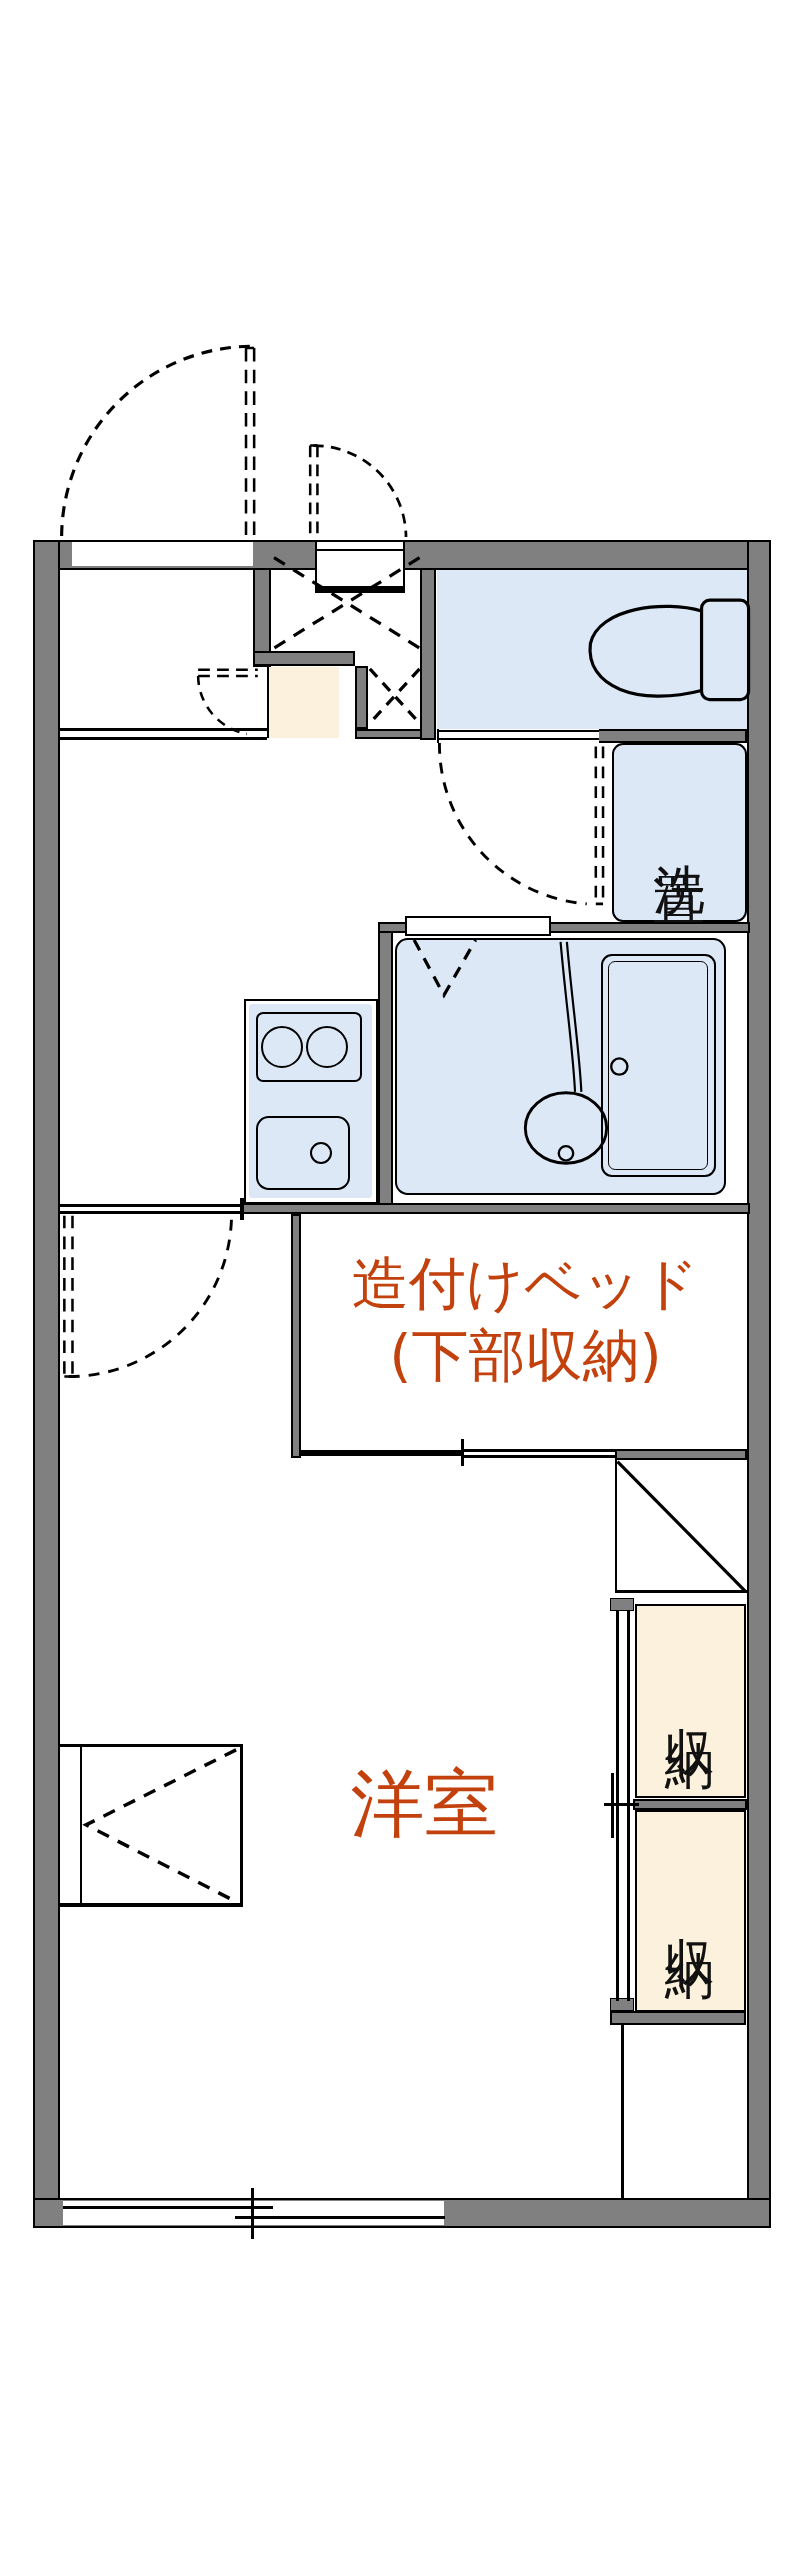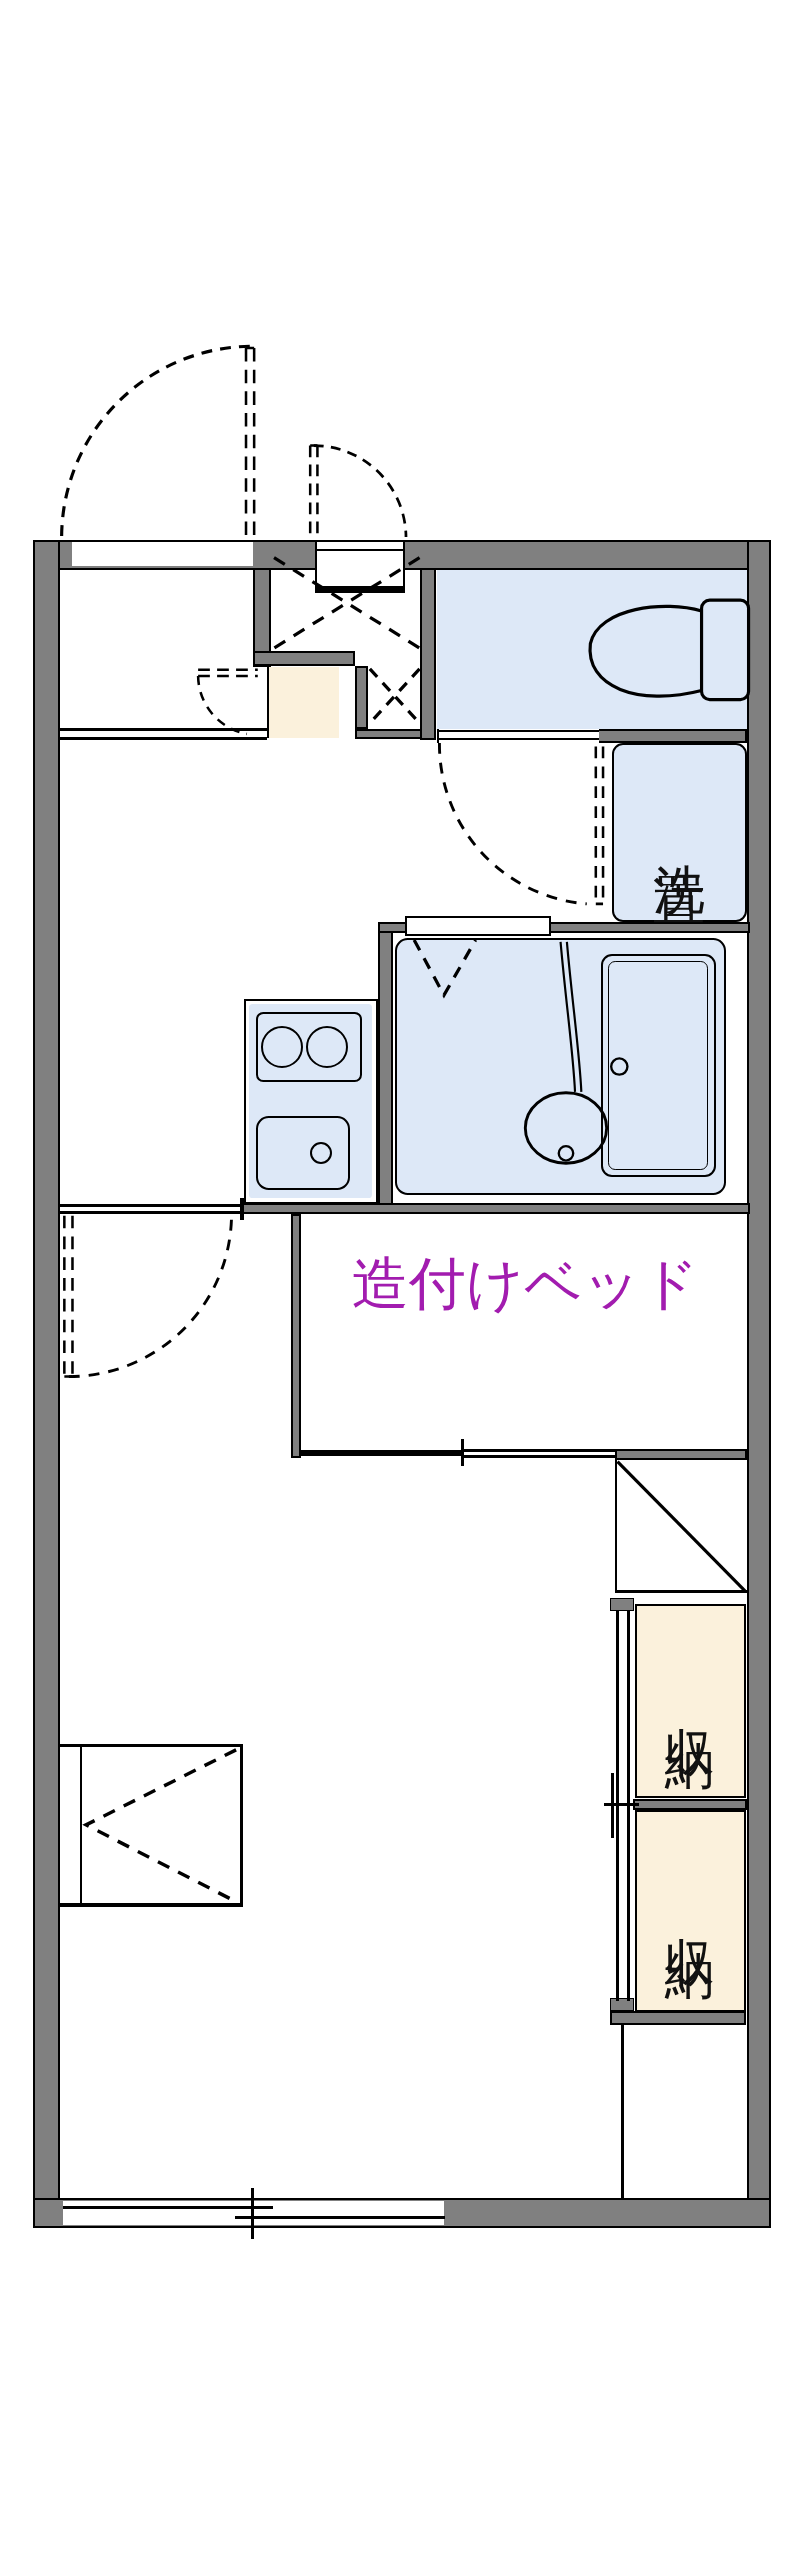--- a/index.html
+++ b/index.html
@@ -5,21 +5,21 @@
   html,body{margin:0;padding:0;background:#fff;}
   .stage{position:relative;width:812px;height:2576px;background:#fff;overflow:hidden;
          font-family:"DejaVu Sans","Liberation Sans",sans-serif;}
   .abs{position:absolute;box-sizing:border-box;}
   .wall{background:#808080;border:2.7px solid #000;}
   .wall-noborder{background:#808080;}
   .blk{background:#000;}
   .thin{background:#000;}
   .room-blue{background:#dde8f7;}
   .cream{background:#fbf1dc;}
-  .txt{color:#a21caf;text-align:center;white-space:nowrap;}
+  .txt{color:#c2410c;text-align:center;white-space:nowrap;}
   .vtxt{writing-mode:vertical-rl;text-orientation:upright;color:#111;}
   svg{position:absolute;left:0;top:0;pointer-events:none;}
   .z1{z-index:1}.z2{z-index:2}.z3{z-index:3}.z5{z-index:5}.z6{z-index:6}
 </style>
 </head>
 <body>
 
 <div class="stage">
 
   <div class="abs room-blue z1" style="left:437px;top:569px;width:310px;height:160px;"></div>
@@ -136,21 +136,23 @@
     <rect x="776" y="664" width="52" height="110" rx="9" fill="none" stroke="#000" stroke-width="3.5"></rect>
     <path d="M 776 676 C 736 664 662 672 653 712 C 647 760 706 782 776 764" fill="none" stroke="#000" stroke-width="3.5"></path>
 
     <path d="M 620 1042 C 626 1110 634 1165 636 1208 M 627 1042 C 633 1110 641 1165 643 1208" fill="none" stroke="#000" stroke-width="2.4"></path>
     <ellipse cx="626" cy="1248" rx="45" ry="39" fill="none" stroke="#000" stroke-width="3.2"></ellipse>
     <circle cx="626" cy="1276" r="8" fill="none" stroke="#000" stroke-width="2.6"></circle>
     <circle cx="685" cy="1180" r="9" fill="none" stroke="#000" stroke-width="2.6"></circle>
   </svg>
 
   <div class="abs txt z6" style="left:301px;top:1246px;width:449px;font-size:57px;">造付けベッド</div>
+  <div class="abs txt z6" style="left:301px;top:1318px;width:449px;font-size:57px;">(下部収納)</div>
 
+  <div class="abs txt z6" style="left:253px;top:1755px;width:343px;font-size:74px;">洋室</div>
 
   <div class="abs z6" style="left:612px;top:743px;width:135px;height:179px;display:flex;align-items:center;justify-content:center;">
     <span class="vtxt" style="font-size:52px;letter-spacing:11px;">洗置</span>
   </div>
 
   <div class="abs z6" style="left:635px;top:1604px;width:111px;height:194px;display:flex;align-items:center;justify-content:center;">
     <span class="vtxt" style="font-size:50px;letter-spacing:14.5px;">収納</span>
   </div>
 
   <div class="abs z6" style="left:635px;top:1810px;width:111px;height:202px;display:flex;align-items:center;justify-content:center;">

